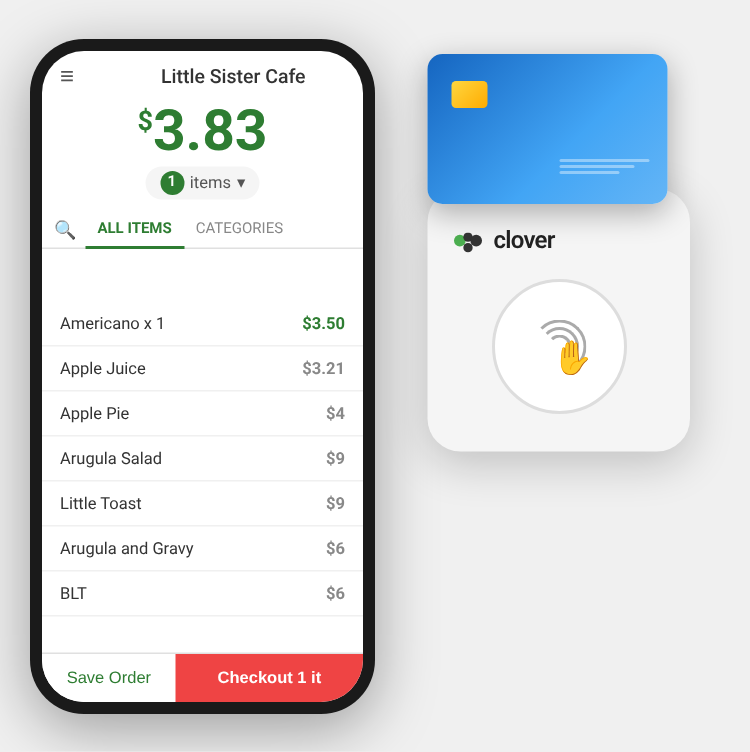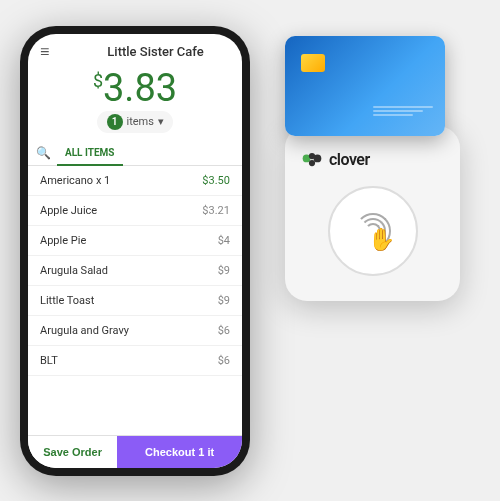--- a/index.html
+++ b/index.html
@@ -68,21 +68,21 @@
       padding-left: 41px;
     }
 
     .price-section {
       text-align: center;
       padding: 4px 0 8px;
     }
 
     .price-amount {
       font-size: 38px;
-      font-weight: 400;
+      font-weight: 700;
       color: #2e7d32;
       line-height: 1;
     }
 
     .price-amount sup {
       font-size: 18px;
       vertical-align: super;
     }
 
     .items-badge {
@@ -135,65 +135,66 @@
 
     .tab.active {
       color: #2e7d32;
       font-weight: 700;
       border-bottom-color: #2e7d32;
     }
 
     .item-list {
       flex: 1;
       overflow: hidden;
+      margin-top: 35px;
     }
 
     .item-row {
       display: flex;
       justify-content: space-between;
       align-items: center;
       padding: 8px 12px;
       border-bottom: 1px solid #f0f0f0;
       font-size: 11px;
     }
 
     .item-name {
       color: #333;
     }
 
     .item-price {
       color: #2e7d32;
-      font-weight: 400;
+      font-weight: 700;
     }
 
     .item-price.muted {
       color: #888;
     }
 
     .phone-footer {
       display: flex;
       gap: 0;
       border-top: 1px solid #e0e0e0;
     }
 
     .btn-save {
       flex: 1;
       padding: 10px 0;
       background: white;
       color: #2e7d32;
       font-size: 11px;
-      font-weight: 700;
+      font-weight: 400;
       border: none;
       cursor: pointer;
     }
 
     .btn-checkout {
       flex: 1.4;
       padding: 10px 0;
-      background: #8b5cf6;
+      background: #ef4444;
       color: white;
       font-size: 11px;
       font-weight: 600;
       border: none;
       cursor: pointer;
     }
 
     
     .credit-card {
       position: absolute;
@@ -255,21 +256,21 @@
       box-shadow: 0 8px 30px rgba(0,0,0,0.2);
       display: flex;
       flex-direction: column;
       align-items: center;
       justify-content: space-around;
       padding: 16px;
     }
 
     .clover-brand {
       display: flex;
-      align-items: center;
+      align-items: flex-end;
       gap: 6px;
       align-self: flex-start;
     }
 
     .clover-logo-svg {
       width: 22px;
       height: 14px;
     }
 
     .clover-text {
@@ -340,20 +341,21 @@
         <div class="items-badge">
           <span class="badge-count">1</span>
           <span>items</span>
           <span>▾</span>
         </div>
       </div>
 
       <div class="search-tabs">
         <span class="search-icon-sm">🔍</span>
         <span class="tab active">ALL ITEMS</span>
+        <span class="tab">CATEGORIES</span>
       </div>
 
       <div class="item-list">
         <div class="item-row">
           <span class="item-name">Americano x 1</span>
           <span class="item-price">$3.50</span>
         </div>
         <div class="item-row">
           <span class="item-name">Apple Juice</span>
           <span class="item-price muted">$3.21</span>

